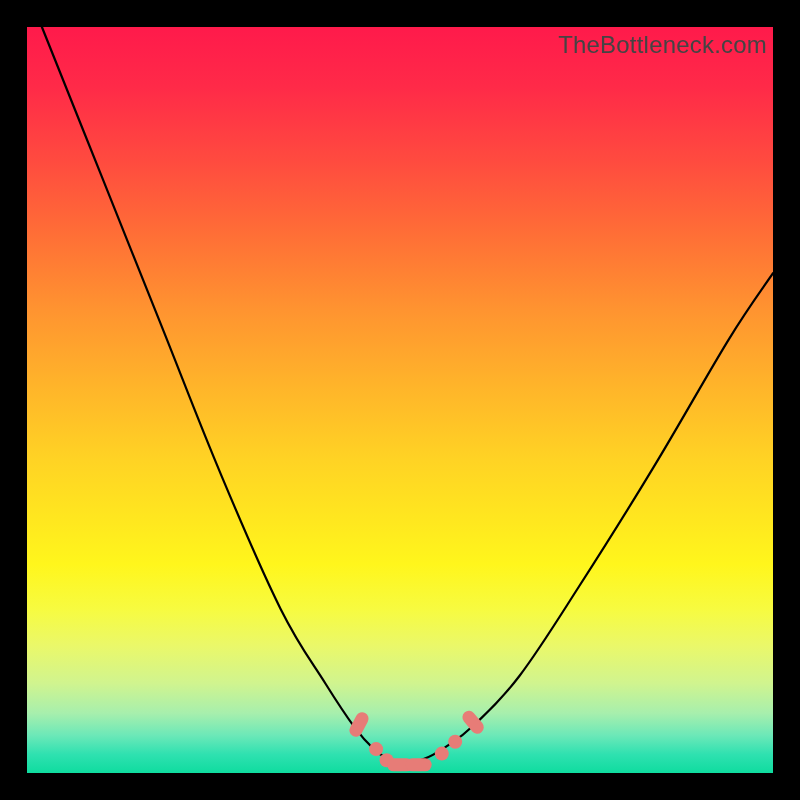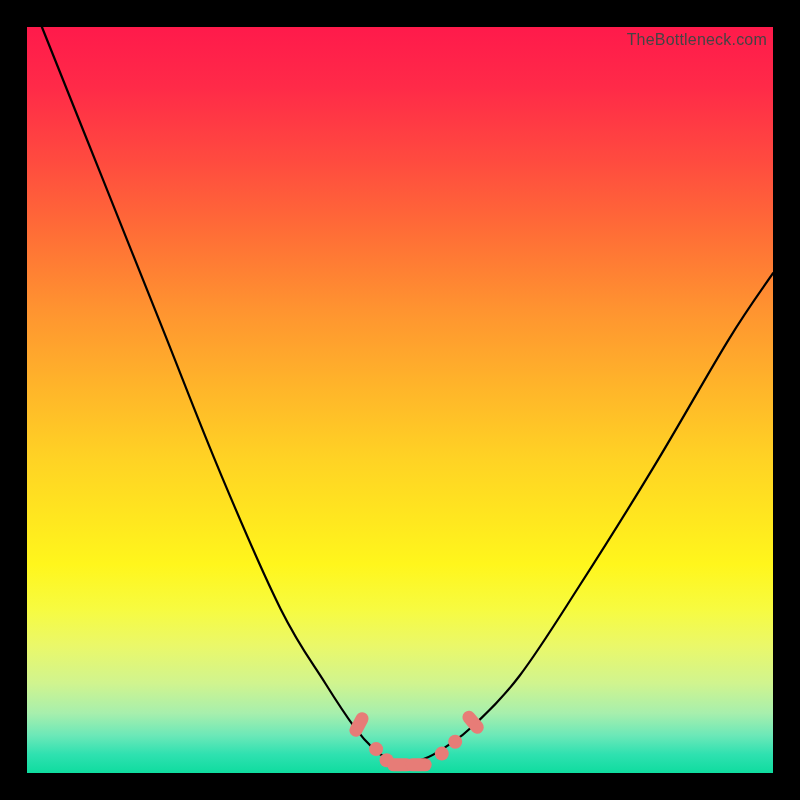--- a/index.html
+++ b/index.html
@@ -41,21 +41,21 @@
       #6be8b8 95%,
       #2fe1b0 97.5%,
       #0fdc9f 100%
     );
   }
   .watermark {
     position: absolute;
     top: 4px;
     right: 6px;
     color: #444;
-    font-size: 16px;
+    font-size: 24px;
     font-weight: 400;
     letter-spacing: 0.2px;
     user-select: none;
   }
   svg.curves {
     position: absolute;
     left: 0;
     top: 0;
     width: 746px;
     height: 746px;

